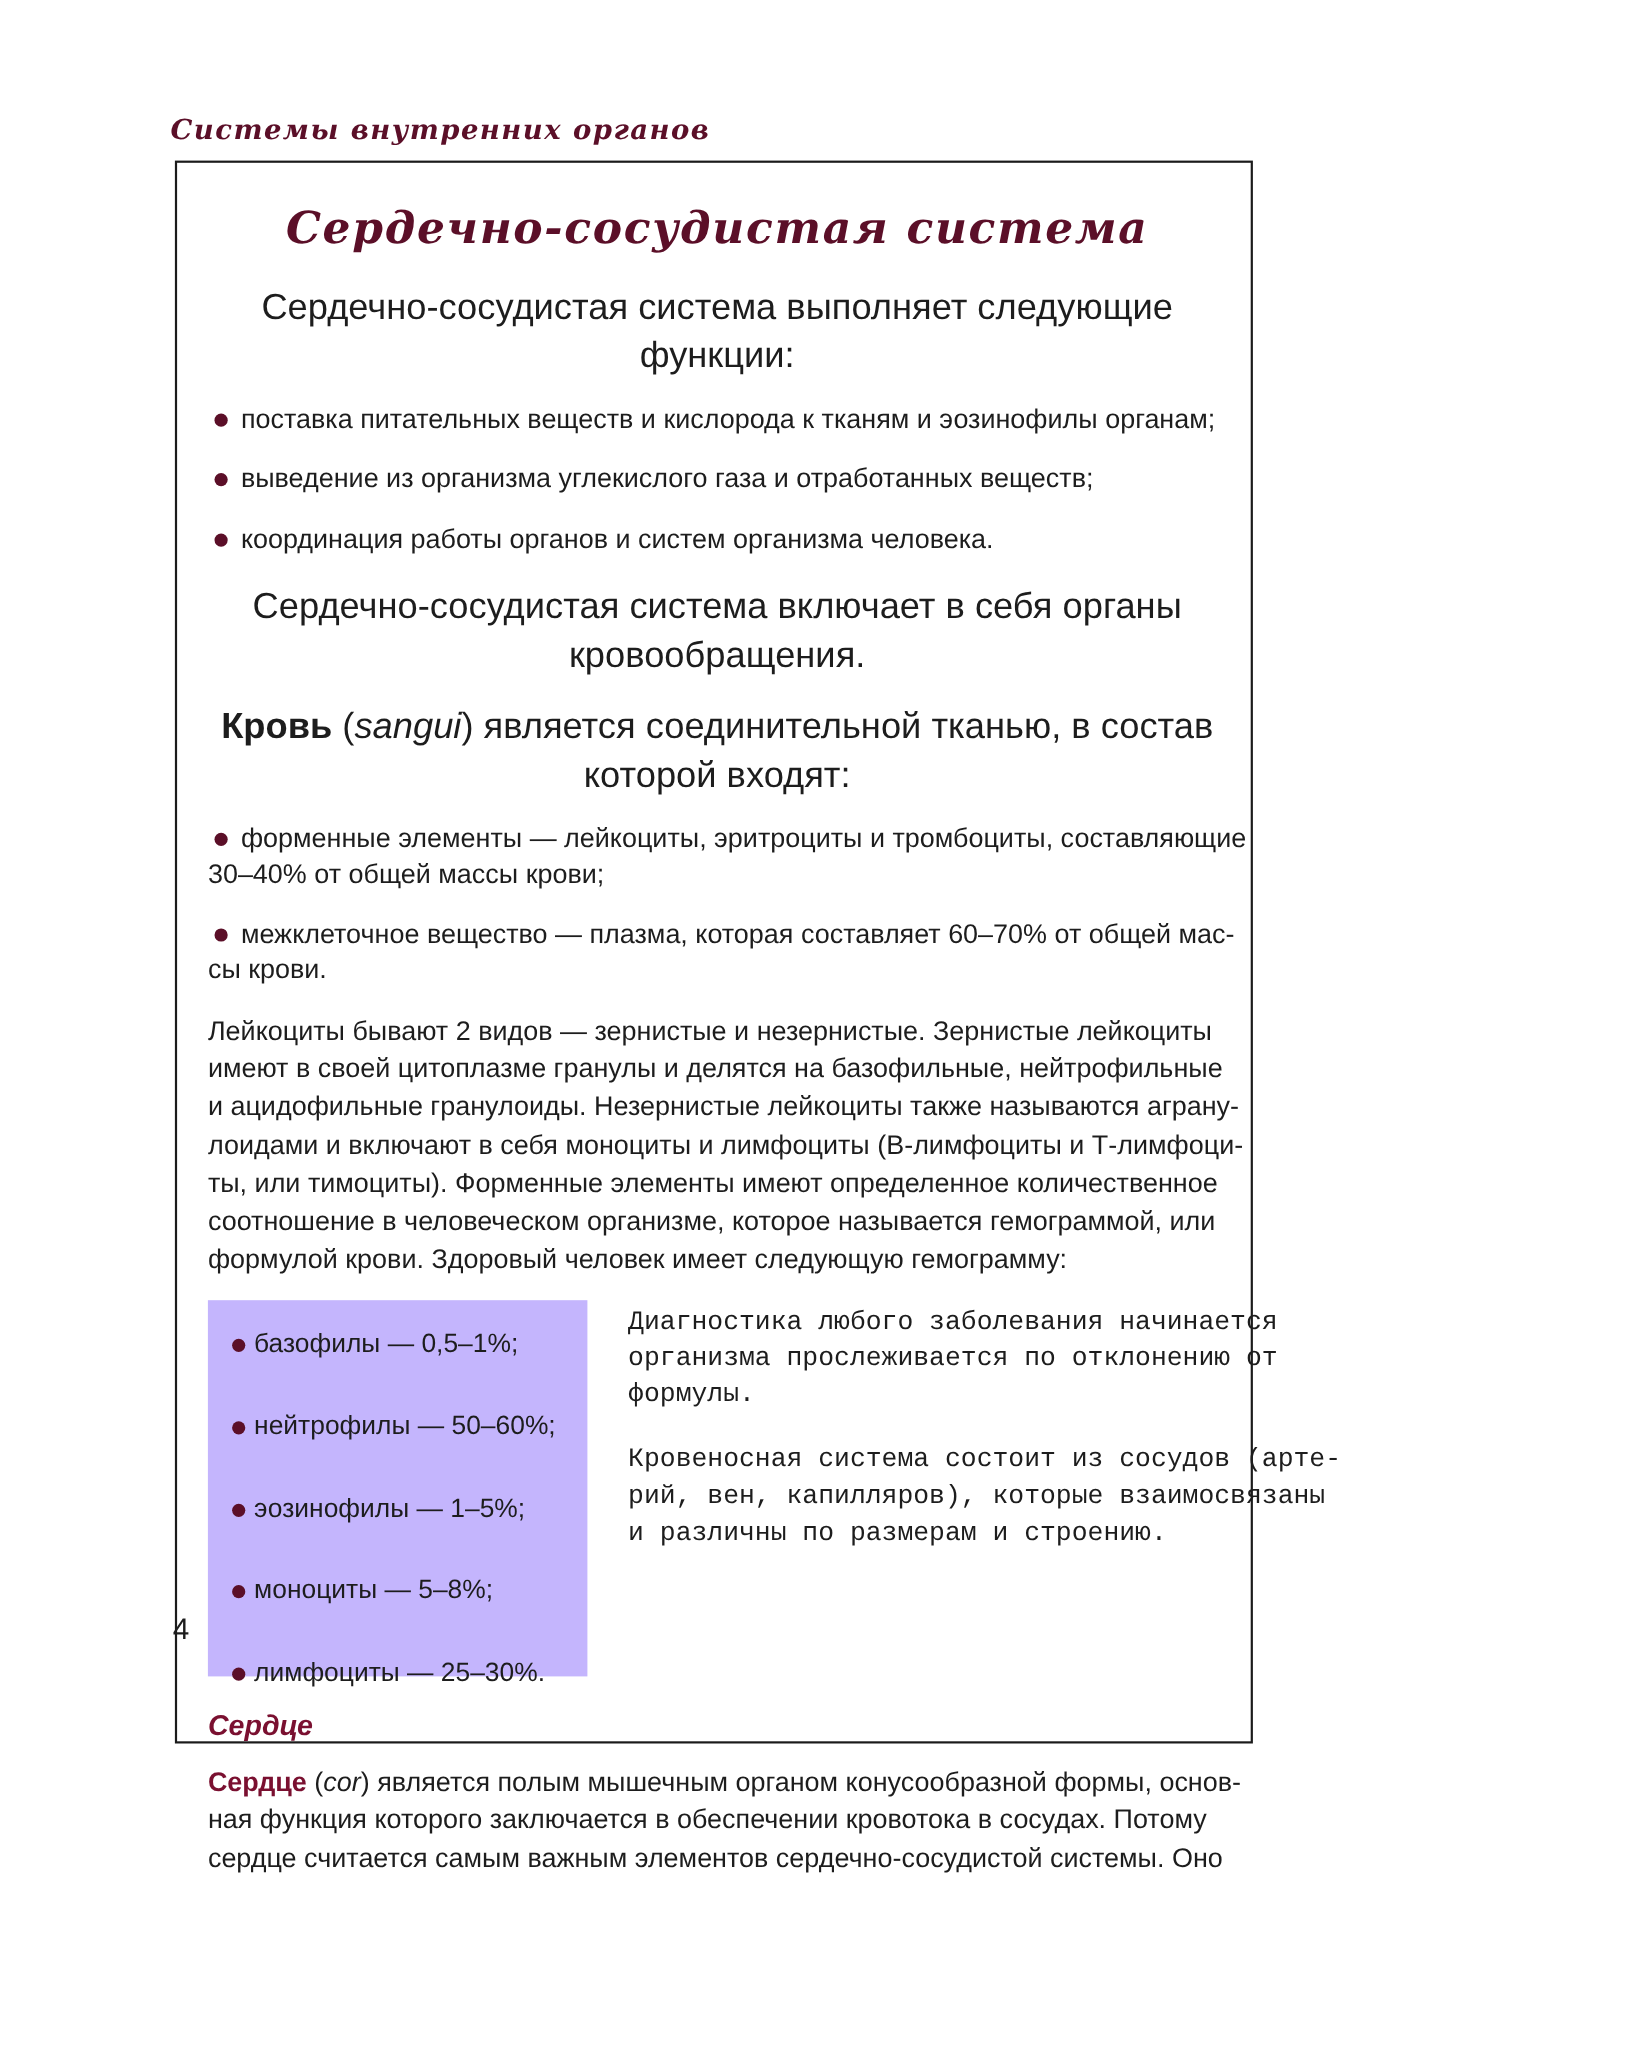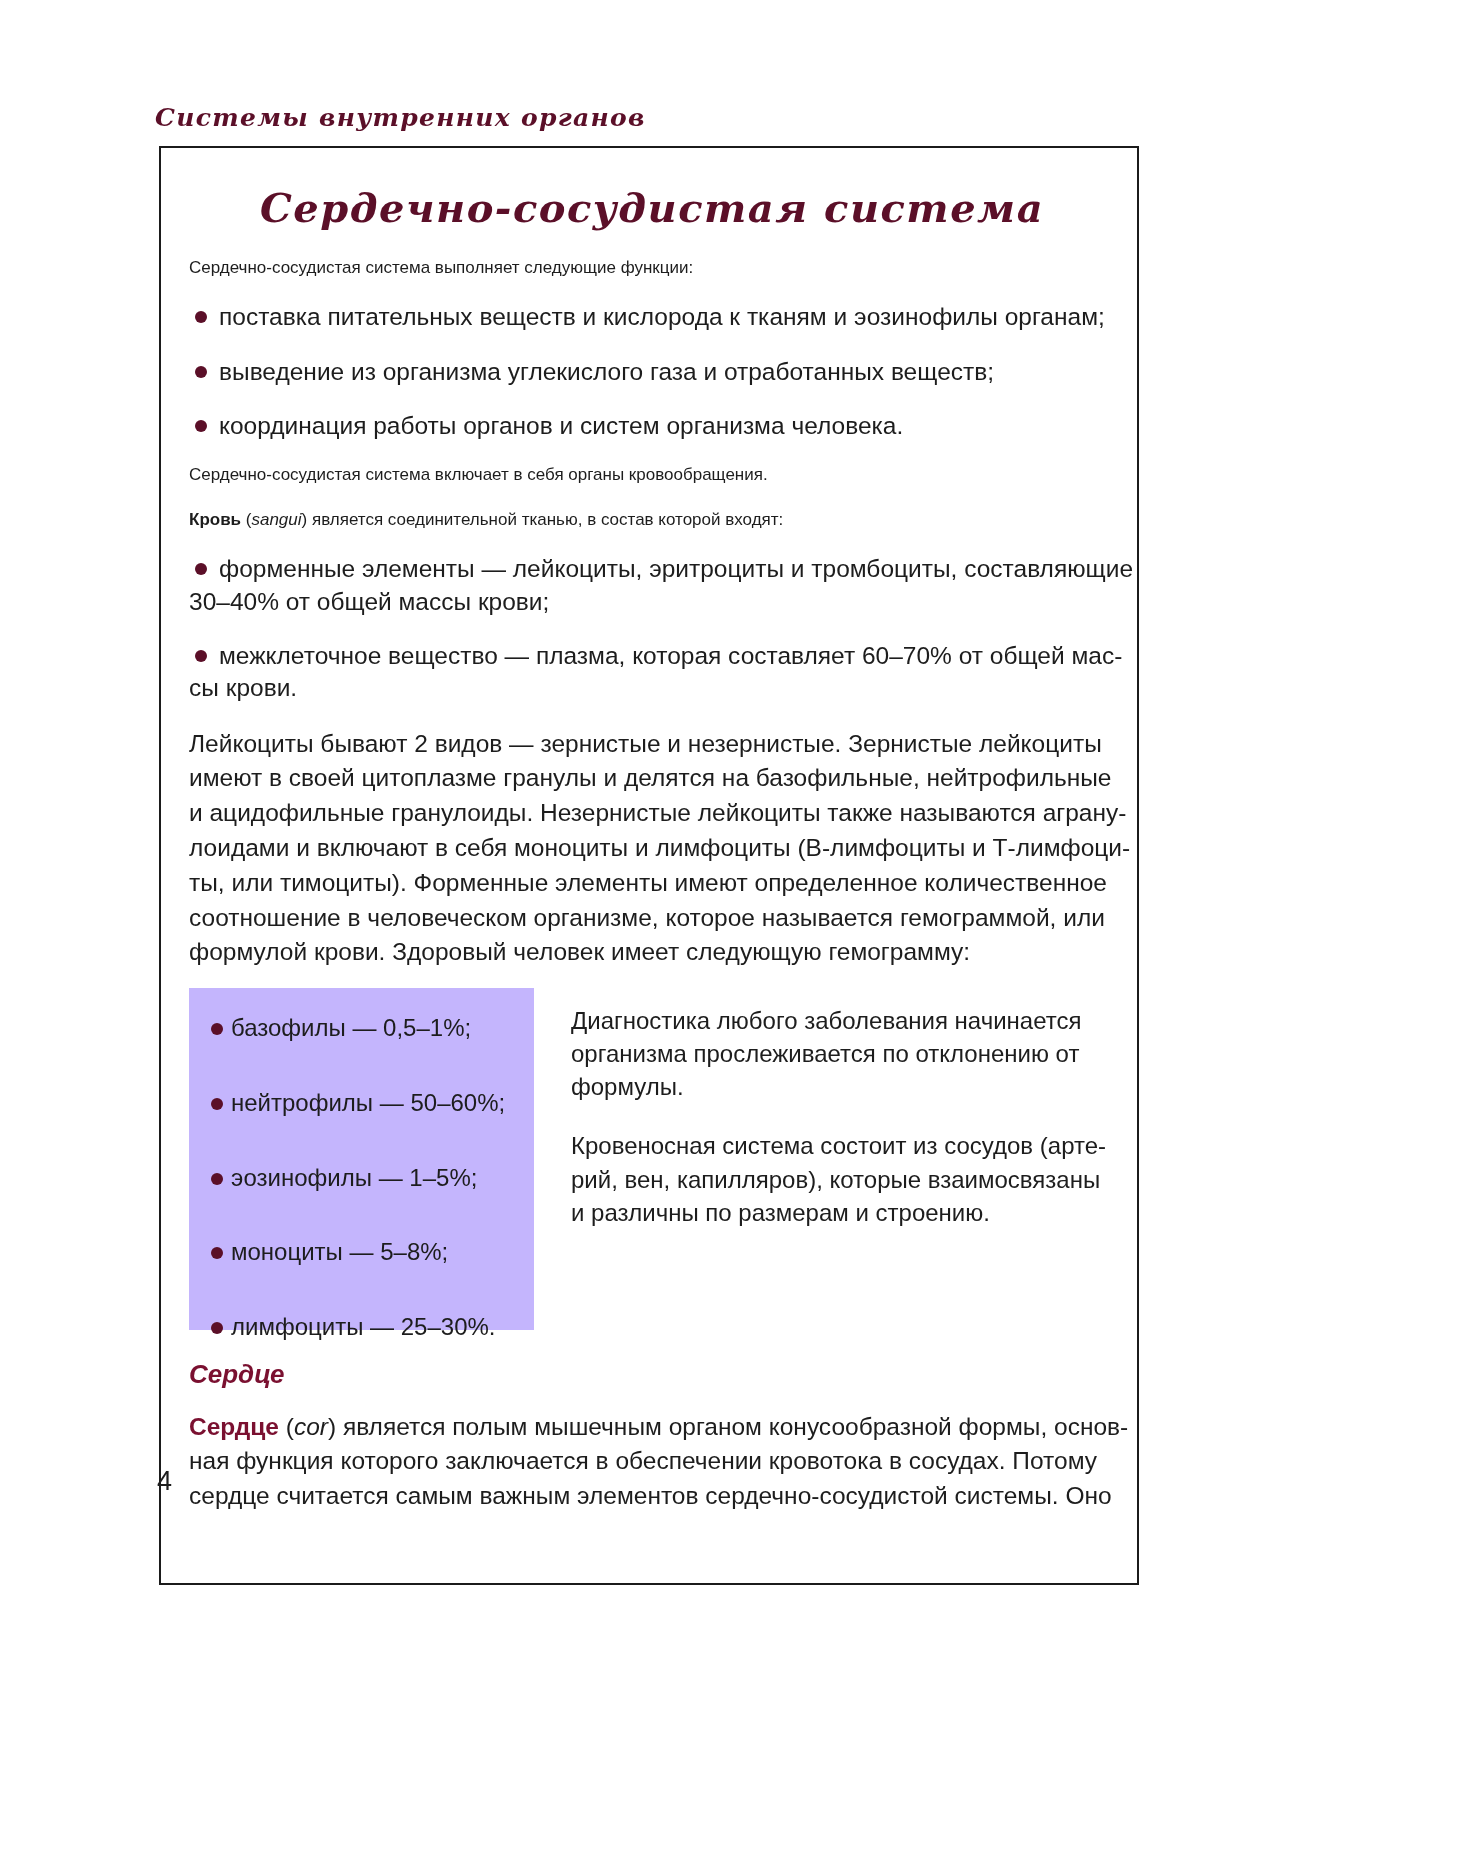--- a/index.html
+++ b/index.html
@@ -63,25 +63,25 @@
     font-size: 40px;
     letter-spacing: 1.5px;
     color: #5b0f28;
     text-align: center;
     margin: 18px 0 26px 0;
     white-space: nowrap;
   }
 
   
   p.body {
-    font-size: 17px;
+    font-size: 33px;
     line-height: 1.32;
     margin: 0 0 22px 0;
     color: #1d1d1d;
-    text-align: left;
+    text-align: center;
   }
 
   p.para-block {
     font-size: 24.5px;
     line-height: 1.42;
     margin: 0 0 18px 0;
     color: #1d1d1d;
   }
   p.para-block .ln { display: block; white-space: nowrap; }
 
@@ -144,22 +144,23 @@
     top: 9px;
     width: 12px;
     height: 12px;
     border-radius: 50%;
     background: #5b0f28;
   }
 
   .right-col {
     position: absolute;
     left: 382px;
-    top: 16px;
+    top: 4px;
     width: 520px;
+    font-family: Liberation Mono, monospace;
   }
   .right-col p {
     font-size: 24px;
     line-height: 1.38;
     margin: 0 0 26px 0;
     color: #1d1d1d;
   }
   .right-col p .ln { display: block; white-space: nowrap; }
 
   

